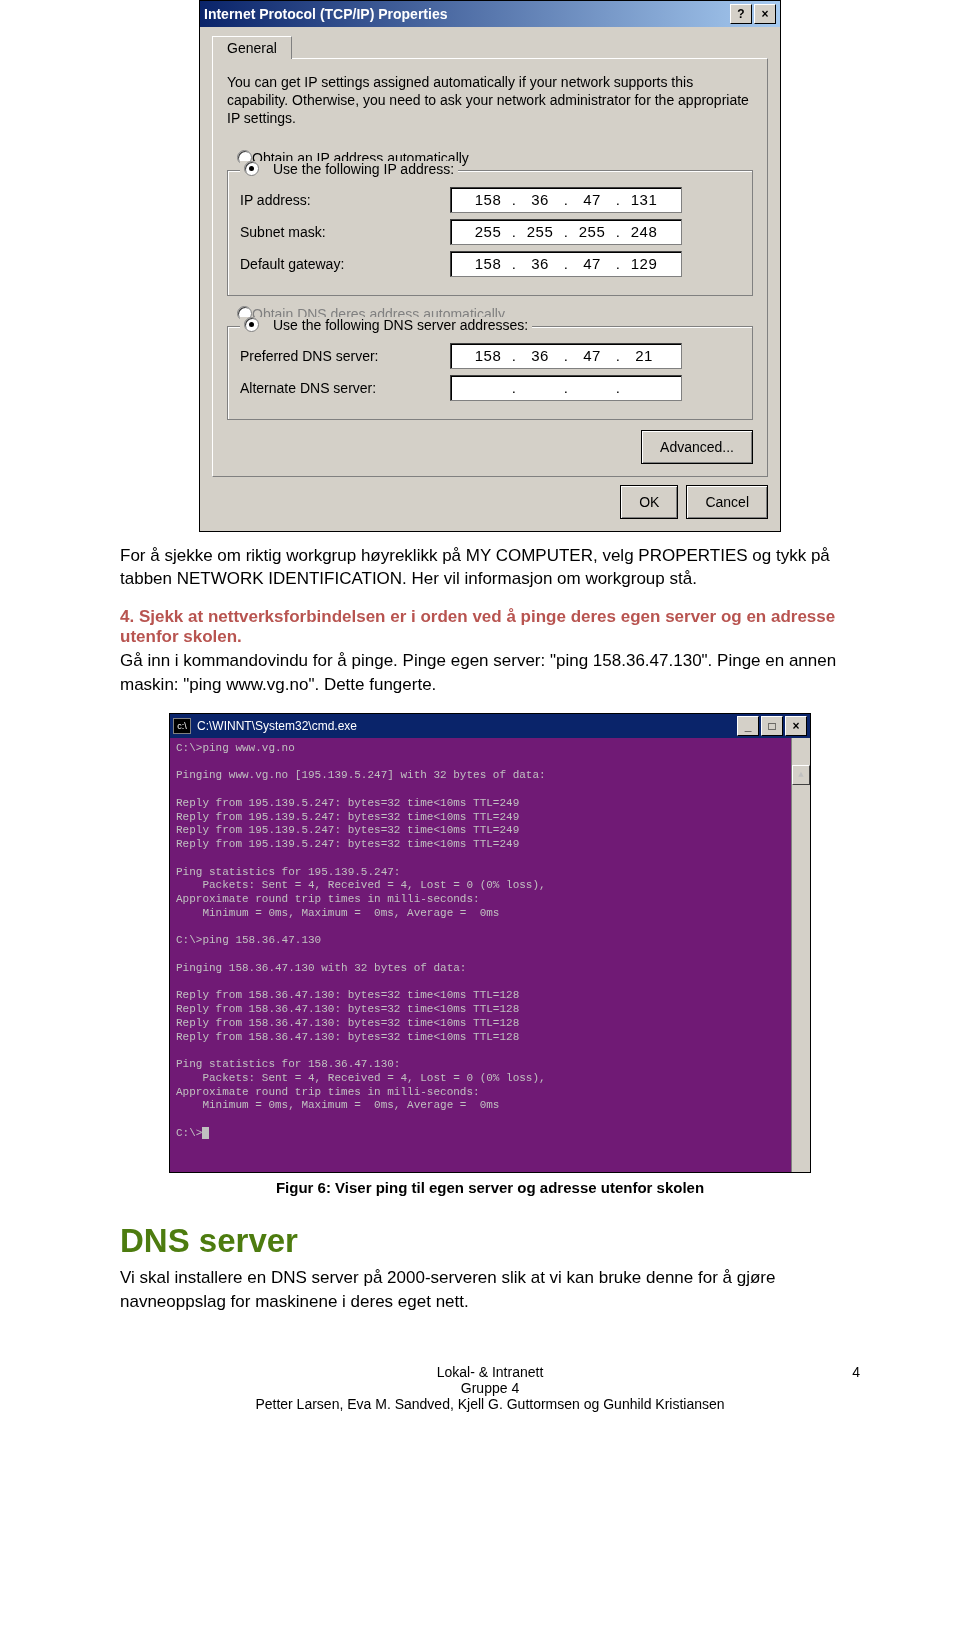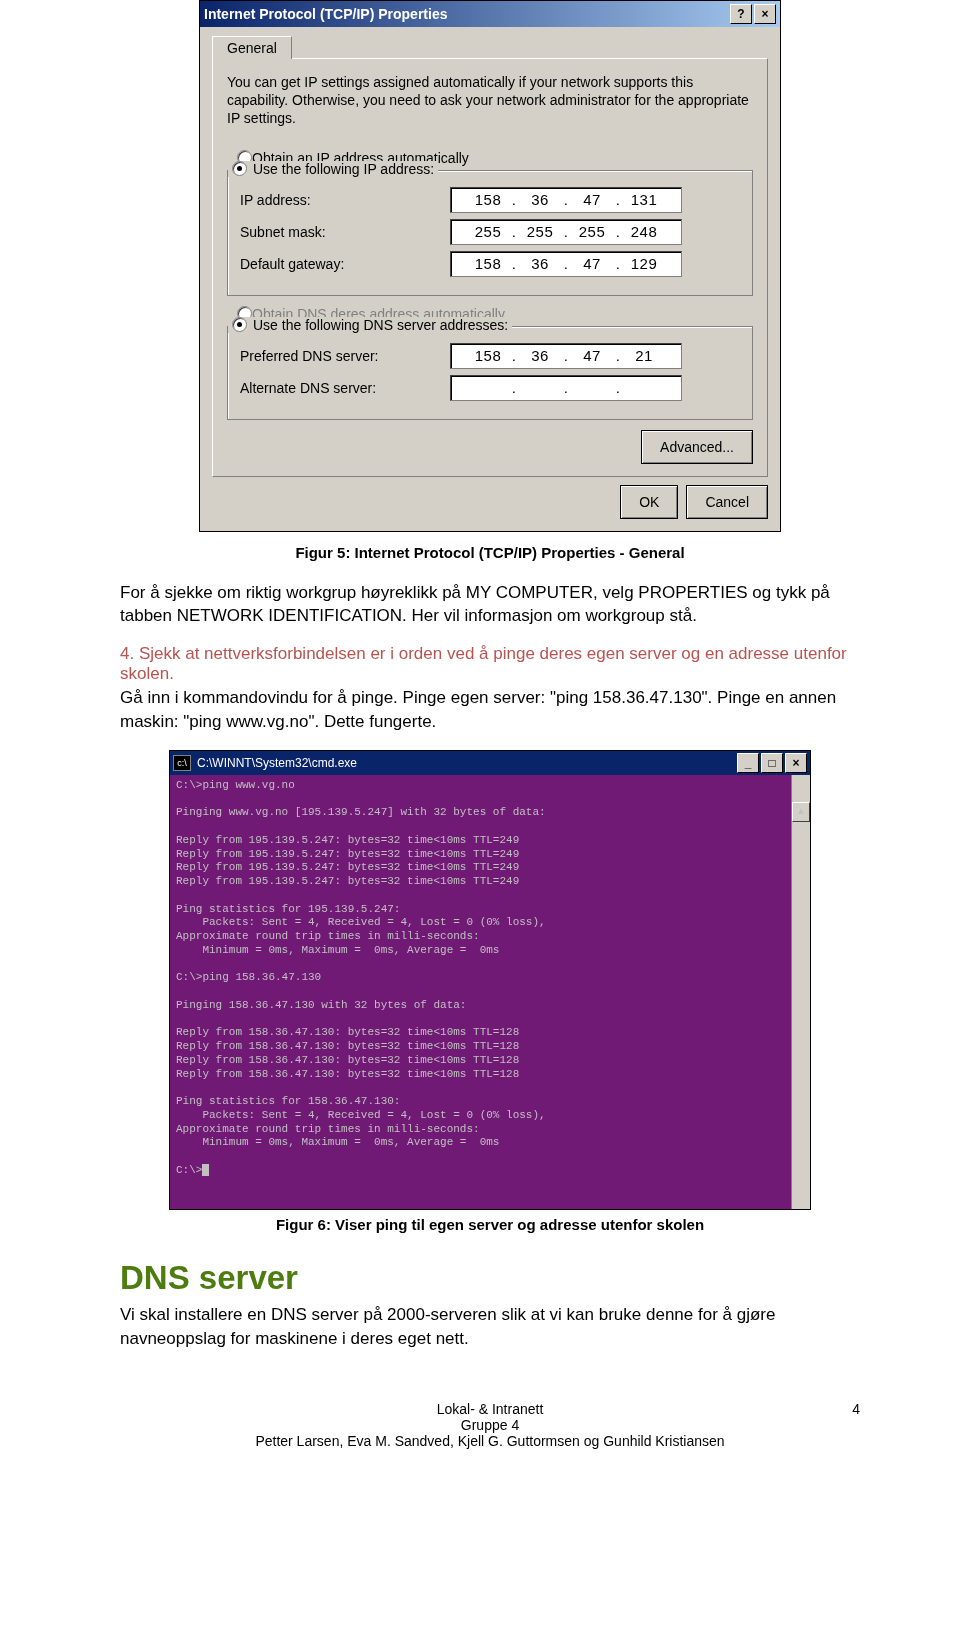--- a/index.html
+++ b/index.html
@@ -75,23 +75,23 @@
   }
   .disabled { color:#808080; }
   .groupbox {
     border:1px solid #808080;
     box-shadow: inset 1px 1px 0 #fff;
     padding: 10px 12px 12px 12px;
     margin: 2px 0 10px 0;
     position:relative;
   }
   .groupbox-legend {
-    position:absolute; top:-10px; left:0;
+    position:absolute; top:-10px; left:12px;
     background:#d4d0c8; padding:0 4px;
-    display:flex; align-items:center; gap:6px;
+    display:flex; align-items:center; gap:14px;
   }
   .field-row {
     display:flex; align-items:center; margin:6px 0;
   }
   .field-label { width:210px; }
   .ip-input {
     background:#fff; border:1px solid #808080;
     border-top-color:#404040; border-left-color:#404040;
     box-shadow: inset 1px 1px 0 #000;
     height:24px; width:230px;
@@ -116,21 +116,21 @@
     font-weight:bold;
     font-size:15px;
     margin: 4px 0 20px 0;
   }
   .bodytext {
     font-size:17px;
     line-height:1.4;
     margin: 0 0 16px 0;
   }
   .step-heading {
-    font-weight:normal;
+    font-weight:bold;
     color:#b85450;
     font-size:17px;
     margin: 11px 0 2px 0;
   }
   
   .cmd-window {
     width:640px;
     margin: 8px auto 6px auto;
     border:1px solid #000;
     font-family: Tahoma, Arial, sans-serif;
@@ -292,21 +292,20 @@
           <button class="btn"><span>Advanced...</span></button>
         </div>
       </div>
       <div class="btn-row-right">
         <button class="btn"><span>OK</span></button>
         <button class="btn"><span>Cancel</span></button>
       </div>
     </div>
   </div>
 
-  <div class="figcap">Figur 5: Internet Protocol (TCP/IP) Properties - General</div>
 
   <p class="bodytext">For å sjekke om riktig workgrup høyreklikk på MY COMPUTER, velg PROPERTIES og tykk på tabben NETWORK IDENTIFICATION. Her vil informasjon om workgroup stå.</p>
 
   <div class="step-heading">4. Sjekk at nettverksforbindelsen er i orden ved å pinge deres egen server og en adresse utenfor skolen.</div>
   <p class="bodytext">Gå inn i kommandovindu for å pinge. Pinge egen server: "ping 158.36.47.130". Pinge en annen maskin: "ping www.vg.no". Dette fungerte.</p>
 
   <div class="cmd-window">
     <div class="cmd-titlebar">
       <div class="icon">c:\</div>
       <span class="cmd-titlebar-text">C:\WINNT\System32\cmd.exe</span>

